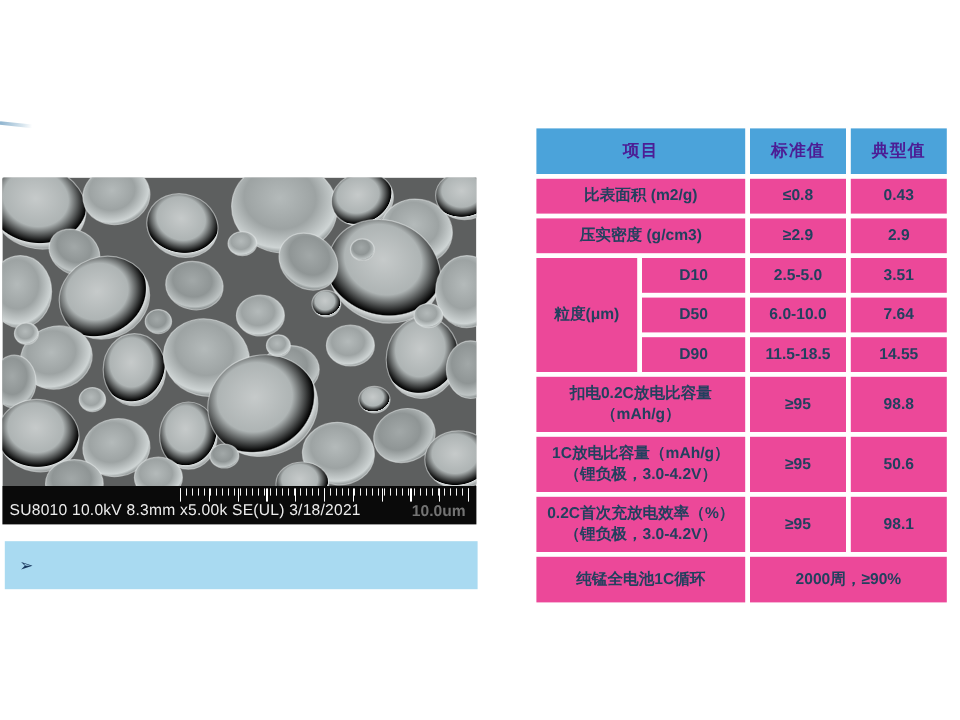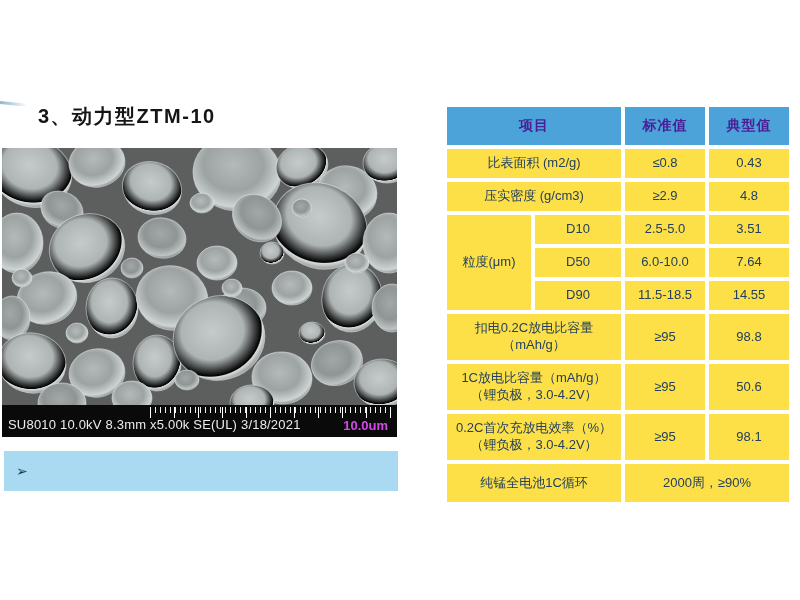--- a/index.html
+++ b/index.html
@@ -18,49 +18,48 @@
   
   .sem-figure{position:absolute;left:2px;top:148px;width:395px;height:289px;}
   .sem-figure svg{display:block;}
   .sem-bar{position:relative;width:395px;height:32px;background:#0a0a0a;}
   .sem-info{position:absolute;left:6px;bottom:5px;color:#ececec;font-size:13px;
     letter-spacing:.2px;white-space:nowrap;}
   .sem-ruler-minor{position:absolute;top:2px;right:6px;width:241px;height:6px;
     background:repeating-linear-gradient(90deg,#f2f2f2 0 1px,rgba(0,0,0,0) 1px 5px);}
   .sem-ruler-major{position:absolute;top:2px;right:6px;width:241px;height:11px;
     background:repeating-linear-gradient(90deg,#ffffff 0 1px,rgba(0,0,0,0) 1px 24px);}
-  .sem-scale{position:absolute;right:9px;bottom:4px;color:#d946ef;font-size:13px;font-weight:bold;}
+  .sem-scale{position:absolute;right:9px;bottom:4px;color:#737373;font-size:13px;font-weight:bold;}
 
   
   .banner{position:absolute;left:4px;top:451px;width:394px;height:40px;background:#a9daf1;
     display:flex;align-items:center;padding-left:12px;box-sizing:border-box;}
   .banner .arrow{color:#17365d;font-size:14px;margin-right:9px;line-height:1;}
   .banner .banner-text{color:#17365d;font-size:15px;font-weight:bold;letter-spacing:.5px;white-space:nowrap;}
 
   
   .spec-table{position:absolute;left:443px;top:103px;border-collapse:separate;border-spacing:4px;
     background:#ffffff;table-layout:fixed;}
   .spec-table th{background:#4ba3da;color:#4c1d95;font-size:14px;font-weight:bold;
     text-align:center;vertical-align:middle;letter-spacing:1px;}
-  .spec-table td{background:#fde047;color:#23405e;font-size:13px;font-weight:normal;
+  .spec-table td{background:#ec4899;color:#23405e;font-size:13px;font-weight:bold;
     text-align:center;vertical-align:middle;padding:2px 3px;line-height:1.3;}
   .spec-table .hrow{height:38px;}
   .spec-table .srow td{height:25px;}
   .spec-table .trow td{height:42px;}
   .spec-table .lrow td{height:34px;}
   .spec-table .cell-line{display:block;}
 </style>
 </head>
 <body>
 
 <div id="page">
 
   <div class="corner-line"></div>
 
-  <div class="page-title">3、动力型ZTM-10</div>
 
   <div class="sem-figure">
     <svg width="395" height="257" viewBox="0 0 395 257">
       <defs>
         <radialGradient id="g1" cx="45%" cy="40%" r="62%">
           <stop offset="0%" stop-color="#c6caca"></stop>
             <stop offset="55%" stop-color="#aeb4b4"></stop>
           <stop offset="86%" stop-color="#dadedе"></stop>
             <stop offset="88%" stop-color="#d8dcdc"></stop>
           <stop offset="100%" stop-color="#8a8f8f"></stop>
@@ -151,21 +150,21 @@
       <th>典型值</th>
     </tr>
     <tr class="srow">
       <td colspan="2">比表面积 (m2/g)</td>
       <td>≤0.8</td>
       <td>0.43</td>
     </tr>
     <tr class="srow">
       <td colspan="2">压实密度 (g/cm3)</td>
       <td>≥2.9</td>
-      <td>4.8</td>
+      <td>2.9</td>
     </tr>
     <tr class="srow">
       <td rowspan="3">粒度(μm)</td>
       <td>D10</td>
       <td>2.5-5.0</td>
       <td>3.51</td>
     </tr>
     <tr class="srow">
       <td>D50</td>
       <td>6.0-10.0</td>

